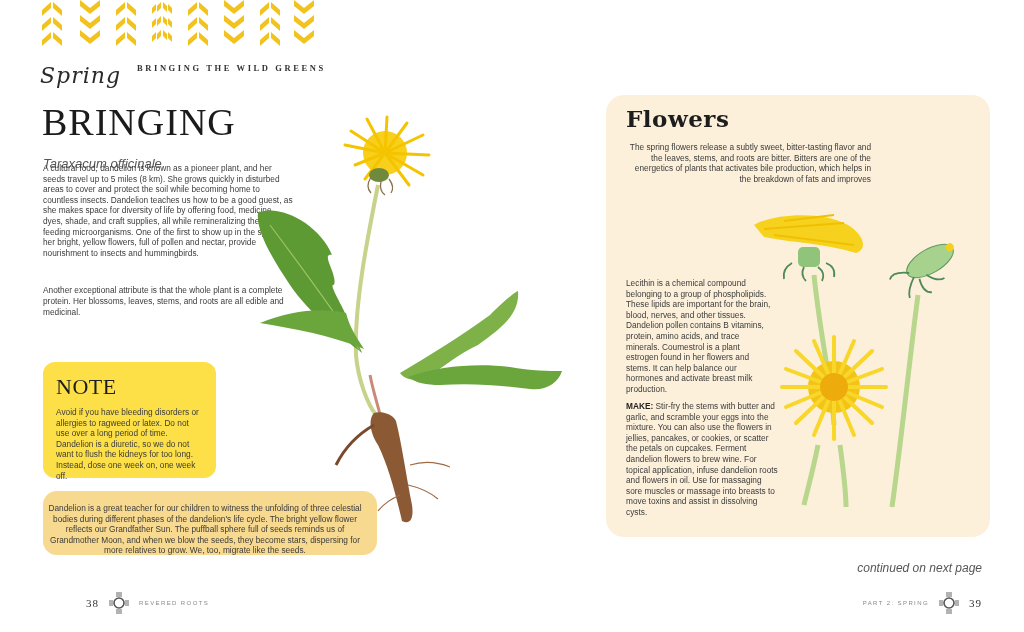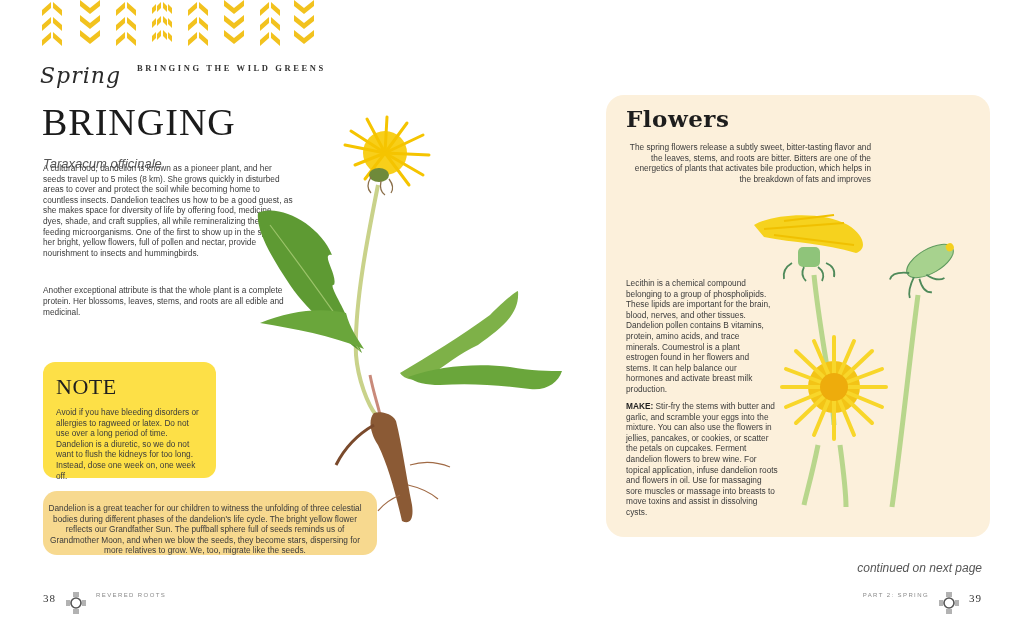--- a/index.html
+++ b/index.html
@@ -37,21 +37,21 @@
     .flowers-p1 { position: absolute; left: 20px; top: 47px; width: 245px; text-align: right; }
     .flowers-p1 .wide { display: block; width: 245px; }
     .flowers-p1 .narrow { display: block; width: 130px; }
     .flowers-p2 { position: absolute; left: 20px; top: 183px; width: 145px; }
     .make-p { position: absolute; left: 20px; top: 306px; width: 152px; }
     .make-p b { color: #1e1e1e; }
     .illus { position: absolute; left: 136px; top: 100px; width: 240px; height: 320px; }
 
     
     .continued { position: absolute; right: 42px; top: 561px; font-size: 12px; font-style: italic; color: #555; }
-    .folio { position: absolute; top: 592px; display: flex; align-items: flex-start; }
+    .folio { position: absolute; top: 592px; display: flex; align-items: center; margin-left: 43px; }
     .folio-left { left: 43px; }
     .folio-right { right: 42px; }
     .page-num { font-family: "Liberation Serif", serif; font-size: 11px; color: #333; letter-spacing: 1px; }
     .running { font-size: 6px; letter-spacing: 1.4px; color: #8a8a8a; }
     .emblem { width: 20px; height: 22px; margin: 0 10px; }
   </style>
 </head>
 <body>
 
 <svg class="banner" viewBox="0 0 280 50">

